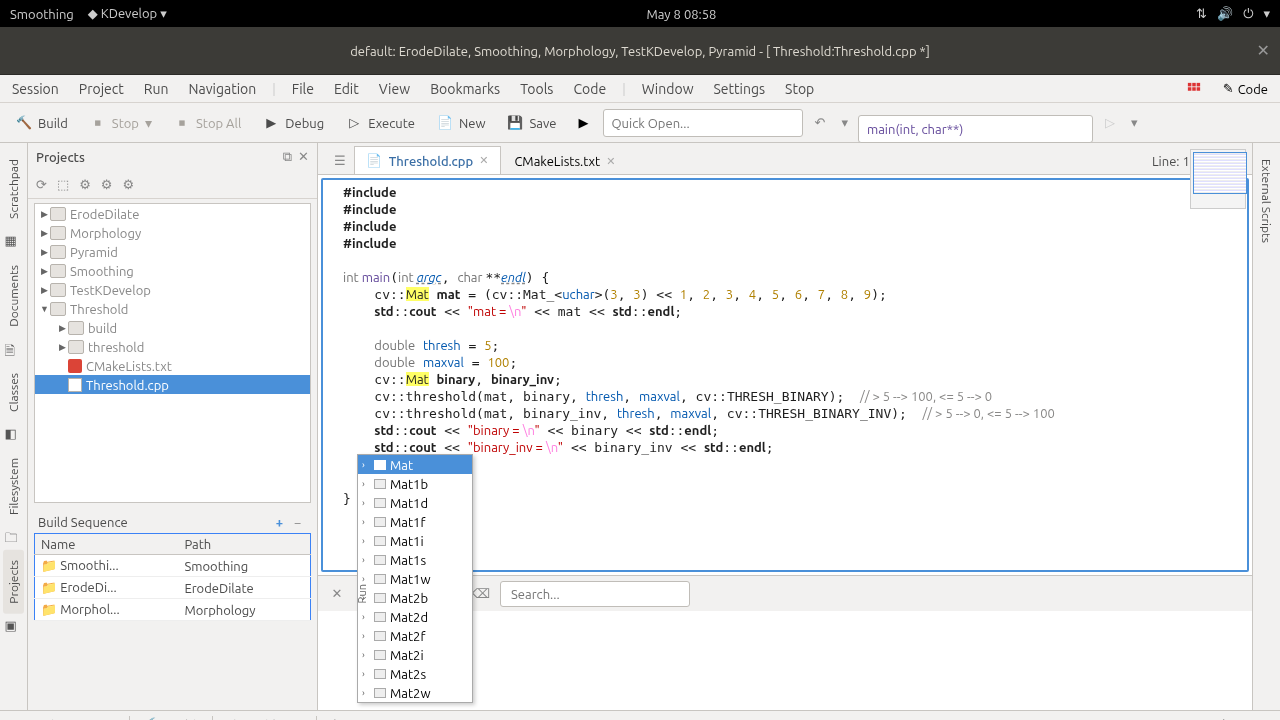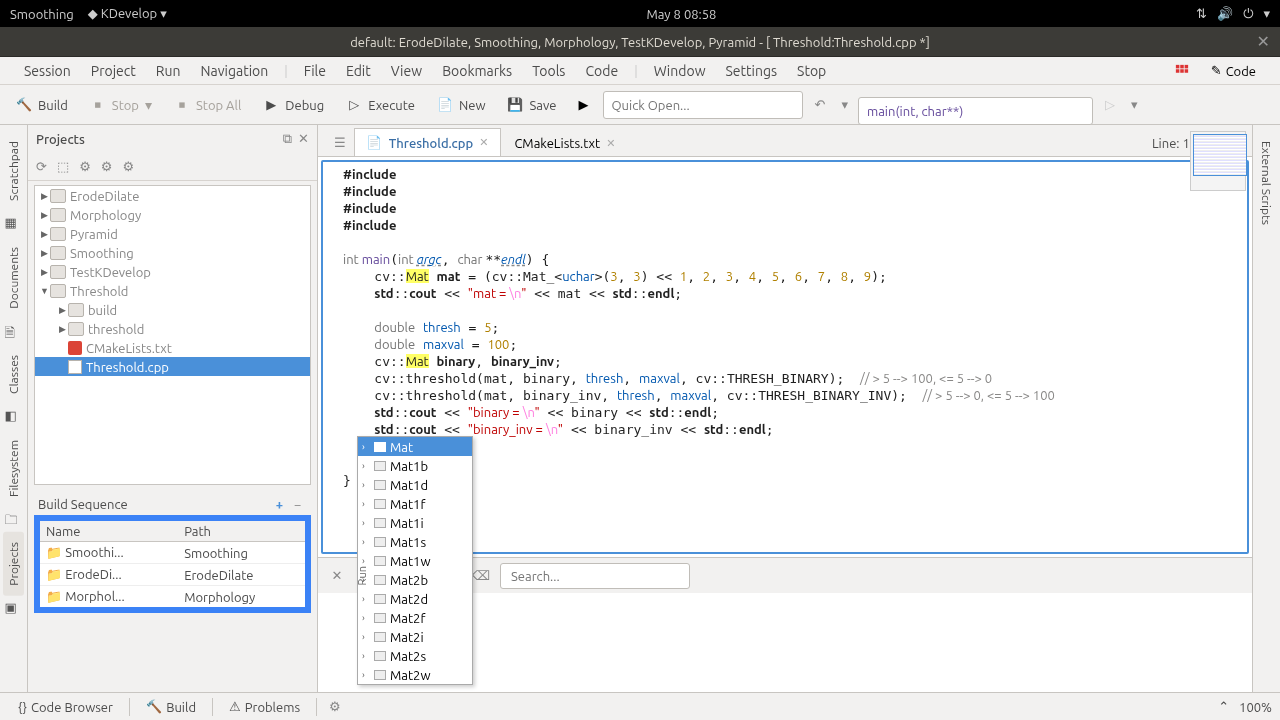--- a/index.html
+++ b/index.html
@@ -5,26 +5,26 @@
 * { margin: 0; padding: 0; box-sizing: border-box; font-family: "Ubuntu", "Cantarell", sans-serif; font-size: 13px; }
 body { background: #f2f1f0; overflow: hidden; width: 1280px; height: 720px; }
 
 
 .gnome-bar { background: #000; color: #ccc; height: 27px; display: flex; align-items: center; padding: 0 10px; justify-content: space-between; }
 .gnome-bar .left, .gnome-bar .center, .gnome-bar .right { display: flex; align-items: center; gap: 14px; }
 .gnome-bar .right { gap: 10px; }
 .gnome-bar span { font-size: 13px; }
 
 
-.titlebar { background: linear-gradient(#3c3b37, #3c3b37); color: #dfdbd2; height: 30px; display: flex; align-items: center; justify-content: center; position: relative; border-bottom: 1px solid #2b2a27; }
+.titlebar { background: linear-gradient(#3c3b37, #3c3b37); color: #dfdbd2; height: 48px; display: flex; align-items: center; justify-content: center; position: relative; border-bottom: 1px solid #2b2a27; }
 .titlebar .title { font-size: 13px; }
 .titlebar .close { position: absolute; right: 10px; font-size: 16px; color: #999; cursor: pointer; }
 
 
-.menubar { background: #f2f1f0; height: 28px; display: flex; align-items: center; padding: 0 16px; gap: 4px; border-bottom: 1px solid #d7d3cf; }
+.menubar { background: #f2f1f0; height: 28px; display: flex; align-items: center; padding: 0 4px; gap: 4px; border-bottom: 1px solid #d7d3cf; }
 .menubar .menu-item { padding: 4px 8px; font-size: 14px; color: #4c4c4c; }
 .menubar .sep { color: #ccc; margin: 0 4px; }
 .menubar .right-btn { margin-left: auto; display: flex; align-items: center; gap: 6px; }
 .menubar .right-btn > div { padding: 4px 8px; display: flex; align-items: center; gap: 4px; }
 
 
 .toolbar { background: #f2f1f0; height: 40px; display: flex; align-items: center; padding: 0 8px; gap: 6px; border-bottom: 1px solid #c8c5c1; }
 .toolbar .btn { display: flex; align-items: center; gap: 6px; padding: 4px 8px; font-size: 14px; color: #4c4c4c; }
 .toolbar .btn.disabled { color: #a6a29c; }
 .toolbar .icon { width: 16px; height: 16px; display: inline-flex; align-items: center; justify-content: center; }
@@ -52,21 +52,21 @@
 .tree-row .file-icon { width: 14px; height: 14px; margin-right: 4px; display: inline-block; background: #fff; border: 1px solid #b7b3ad; }
 .tree-row .cmake-icon { width: 14px; height: 14px; margin-right: 4px; display: inline-block; background: #db4437; border-radius: 2px; }
 .tree-row.sel { background: #4a90d9; color: #fff; }
 .tree-row.sel .folder-icon, .tree-row.sel .file-icon { background: #fff; }
 .tree-row span.label { white-space: nowrap; }
 
 .build-seq { margin: 4px 6px; }
 .build-seq .header { display: flex; align-items: center; justify-content: flex-start; padding: 4px; font-size: 14px; color: #4c4c4c; position: relative; }
 .build-seq .header .plus { position: absolute; right: 28px; color: #4a90d9; font-weight: bold; }
 .build-seq .header .minus { position: absolute; right: 10px; color: #888; }
-.build-seq table { width: 100%; background: #fff; border: 6px solid #3b82f6; border-collapse: collapse; }
+.build-seq table { width: 100%; background: #fff; border: 1px solid #3b82f6; border-collapse: collapse; }
 .build-seq th, .build-seq td { text-align: left; padding: 3px 6px; font-size: 13px; color: #4c4c4c; border-bottom: 1px solid #eee; }
 .build-seq th { background: #f2f1f0; border-bottom: 1px solid #c8c5c1; font-weight: normal; }
 
 
 .editor-area { flex: 1; display: flex; flex-direction: column; background: #fff; position: relative; }
 .tabs { height: 32px; display: flex; align-items: flex-end; background: #f2f1f0; border-bottom: 1px solid #c8c5c1; padding-left: 8px; }
 .tabs .tab-prefix { padding: 6px 8px; color: #888; }
 .tab { padding: 6px 12px; display: flex; align-items: center; gap: 6px; font-size: 14px; border: 1px solid transparent; border-bottom: none; }
 .tab.active { background: #fff; border-color: #c8c5c1; color: #3a6ea5; font-weight: 500; }
 .tab .close { color: #aaa; font-size: 11px; }

